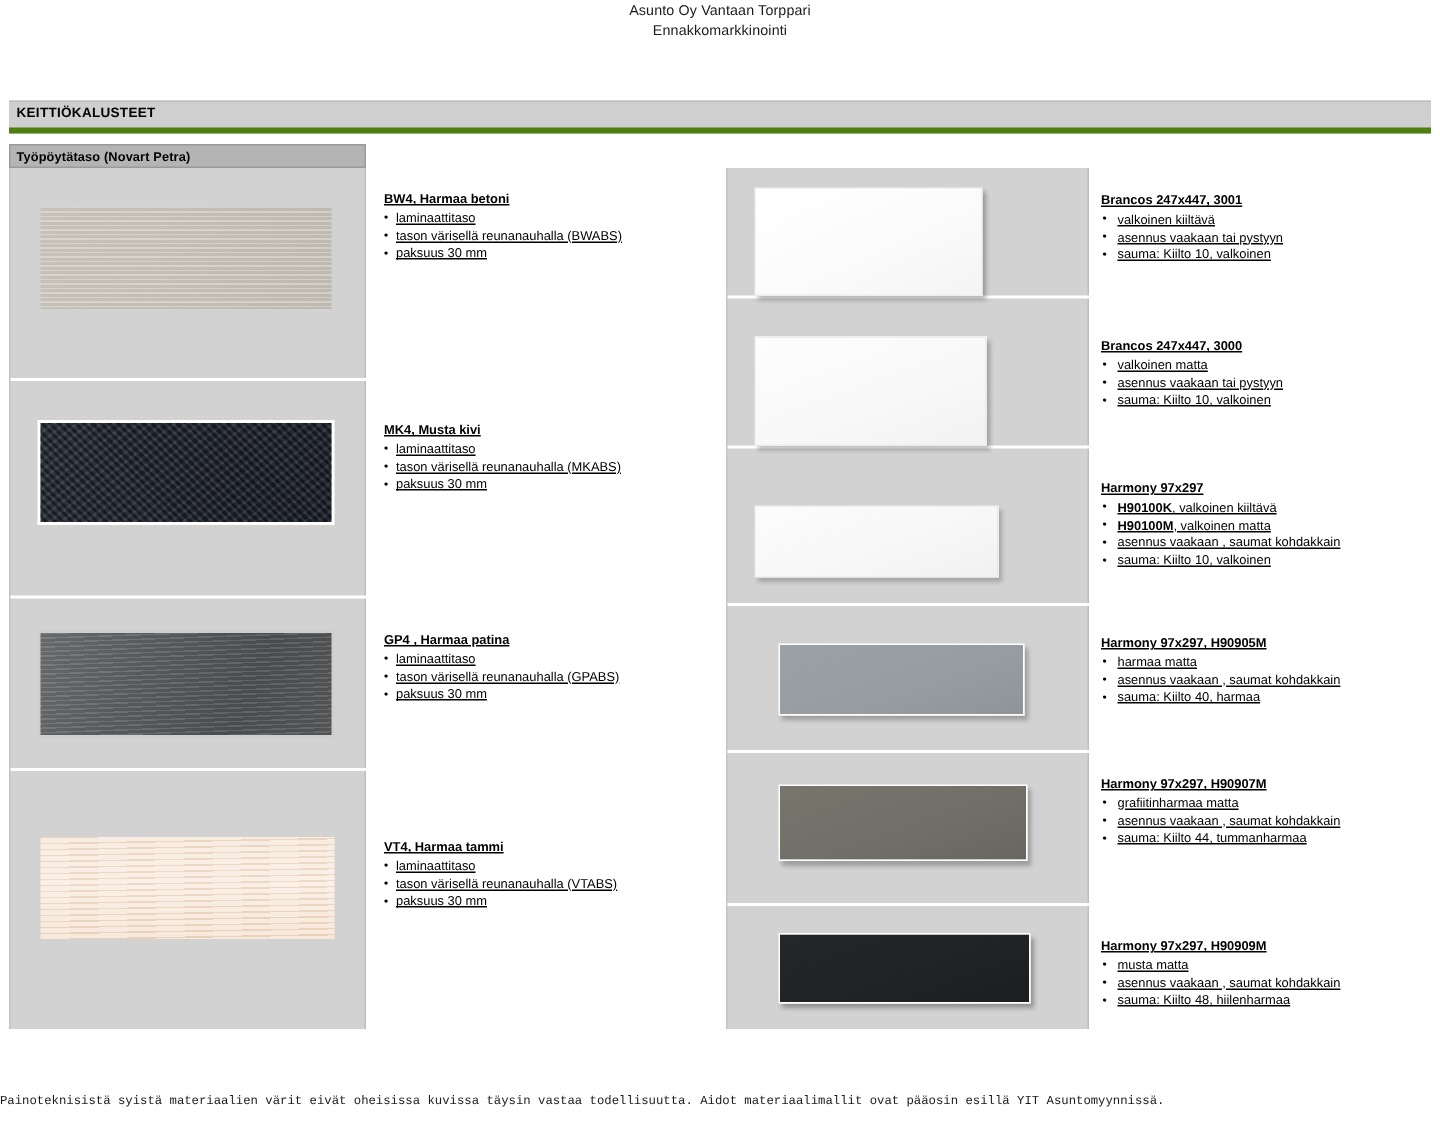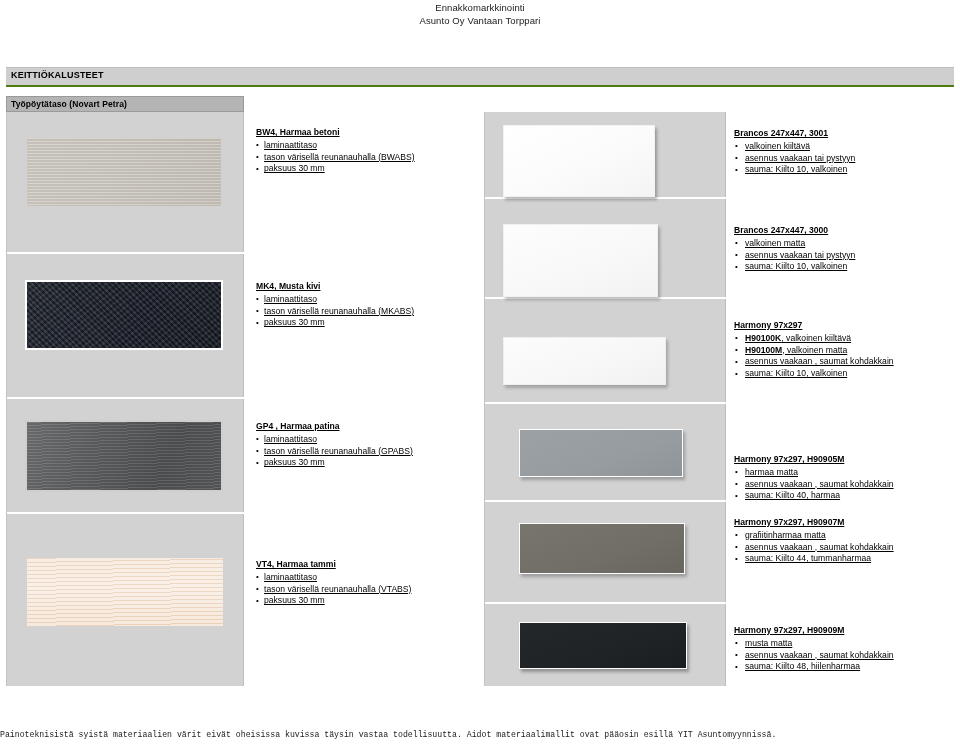--- a/index.html
+++ b/index.html
@@ -20,21 +20,21 @@
     font-size:9.5px;line-height:12.5px;
     color:#1a1a1a;
   }
   .doc-header div{letter-spacing:.1px;}
 
   
   .section-bar{
     position:absolute;left:6px;top:67px;width:948px;height:17px;
     background:#cfcfcf;
     border-top:1px solid #bdbdbd;
-    border-bottom:2px solid #4d7c0f;
+    border-bottom:4px solid #4d7c0f;
   }
   .section-bar .label{
     position:absolute;left:5px;top:2px;
     font-size:9px;font-weight:bold;letter-spacing:.2px;
   }
 
   
   .colhead{
     position:absolute;top:96px;height:16px;
     background:#b4b4b4;
@@ -152,22 +152,22 @@
     color:#1a1a1a;
     font-family:Liberation Mono, monospace;
   }
 </style>
 </head>
 <body>
 
 <div class="page">
 
   <div class="doc-header">
+    <div>Asunto Oy Vantaan Torppari</div>
     <div>Ennakkomarkkinointi</div>
-    <div>Asunto Oy Vantaan Torppari</div>
   </div>
 
   <div class="section-bar">
     <span class="label">KEITTIÖKALUSTEET</span>
   </div>
 
   <div class="colhead" id="colhead-worktop">
     <span class="label">Työpöytätaso (Novart Petra)</span>
   </div>
 
@@ -266,21 +266,21 @@
   <div class="spec tile" style="left:734px;top:320px;">
     <span class="title">Harmony 97x297</span>
     <ul>
       <li><b>H90100K</b><span>,  valkoinen kiiltävä</span></li>
       <li><b>H90100M</b><span>, valkoinen matta</span></li>
       <li><span>asennus vaakaan , saumat kohdakkain</span></li>
       <li><span>sauma: Kiilto 10, valkoinen</span></li>
     </ul>
   </div>
 
-  <div class="spec tile" style="left:734px;top:423px;margin-top:31px;">
+  <div class="spec tile" style="left:734px;top:423px;">
     <span class="title">Harmony 97x297, H90905M</span>
     <ul>
       <li>harmaa matta</li>
       <li>asennus vaakaan , saumat kohdakkain</li>
       <li>sauma: Kiilto 40, harmaa</li>
     </ul>
   </div>
 
   <div class="spec tile" style="left:734px;top:517px;">
     <span class="title">Harmony 97x297, H90907M</span>

